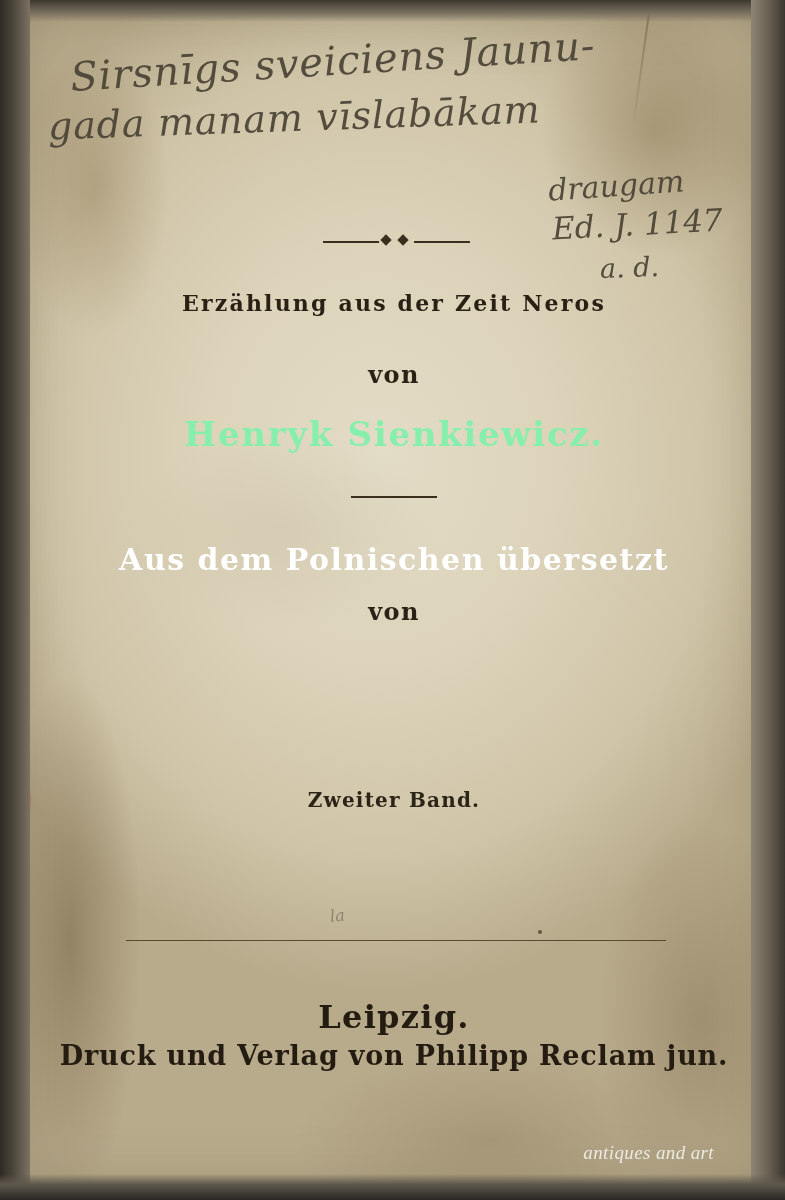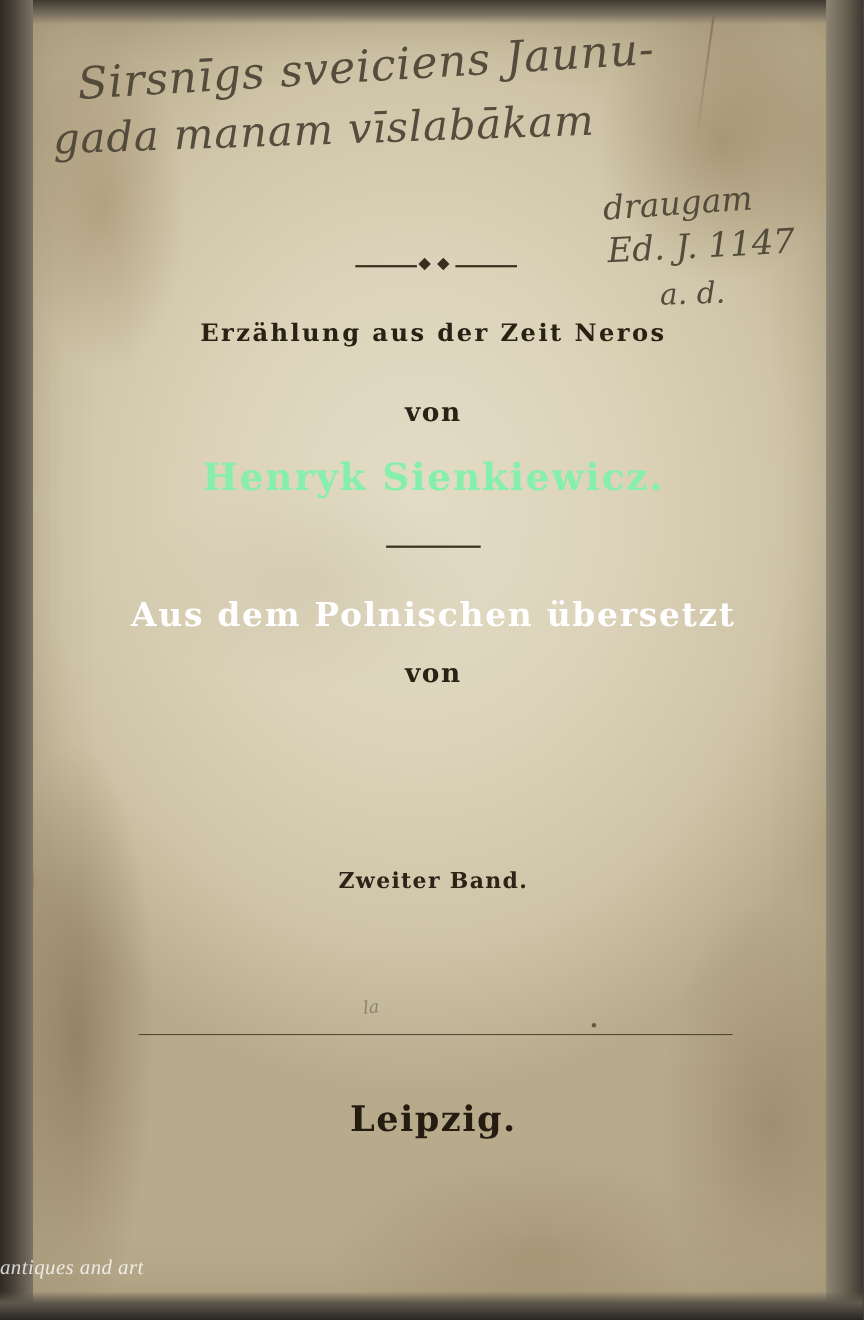--- a/index.html
+++ b/index.html
@@ -290,23 +290,24 @@
     width: 4px; height: 4px;
     background: rgba(60,50,35,0.7);
     border-radius: 50%;
   }
 
   
   .watermark {
     position: absolute;
     left: 0; bottom: 34px;
     width: 698px;
-    text-align: left;
+    text-align: right;
     z-index: 8;
     pointer-events: none;
+    padding-left: 16px;
   }
   .watermark .wm-top {
     font-family: "Liberation Serif", serif;
     font-style: italic;
     font-size: 19px;
     color: rgba(255,255,255,0.78);
     letter-spacing: 0.02em;
     margin-bottom: 2px;
   }
   .watermark .wm-main {
@@ -392,20 +393,21 @@
 
     <div class="von2 blackletter">von</div>
 
 
     <div class="volume blackletter">Zweiter Band.</div>
 
     <div class="rule-long"></div>
 
     <div class="city blackletter">Leipzig.</div>
 
+    <div class="publisher blackletter">Druck und Verlag von Philipp Reclam jun.</div>
 
     <div class="hand smudge">la</div>
     <div class="pen-dot"></div>
   </div>
 
   <div class="hand h1">Sirsnīgs sveiciens Jaunu-</div>
   <div class="hand h2">gada  manam  vīslabākam</div>
   <div class="hand h3">draugam</div>
   <div class="hand h4">Ed. J. 1147</div>
   <div class="hand h5">a. d.</div>

